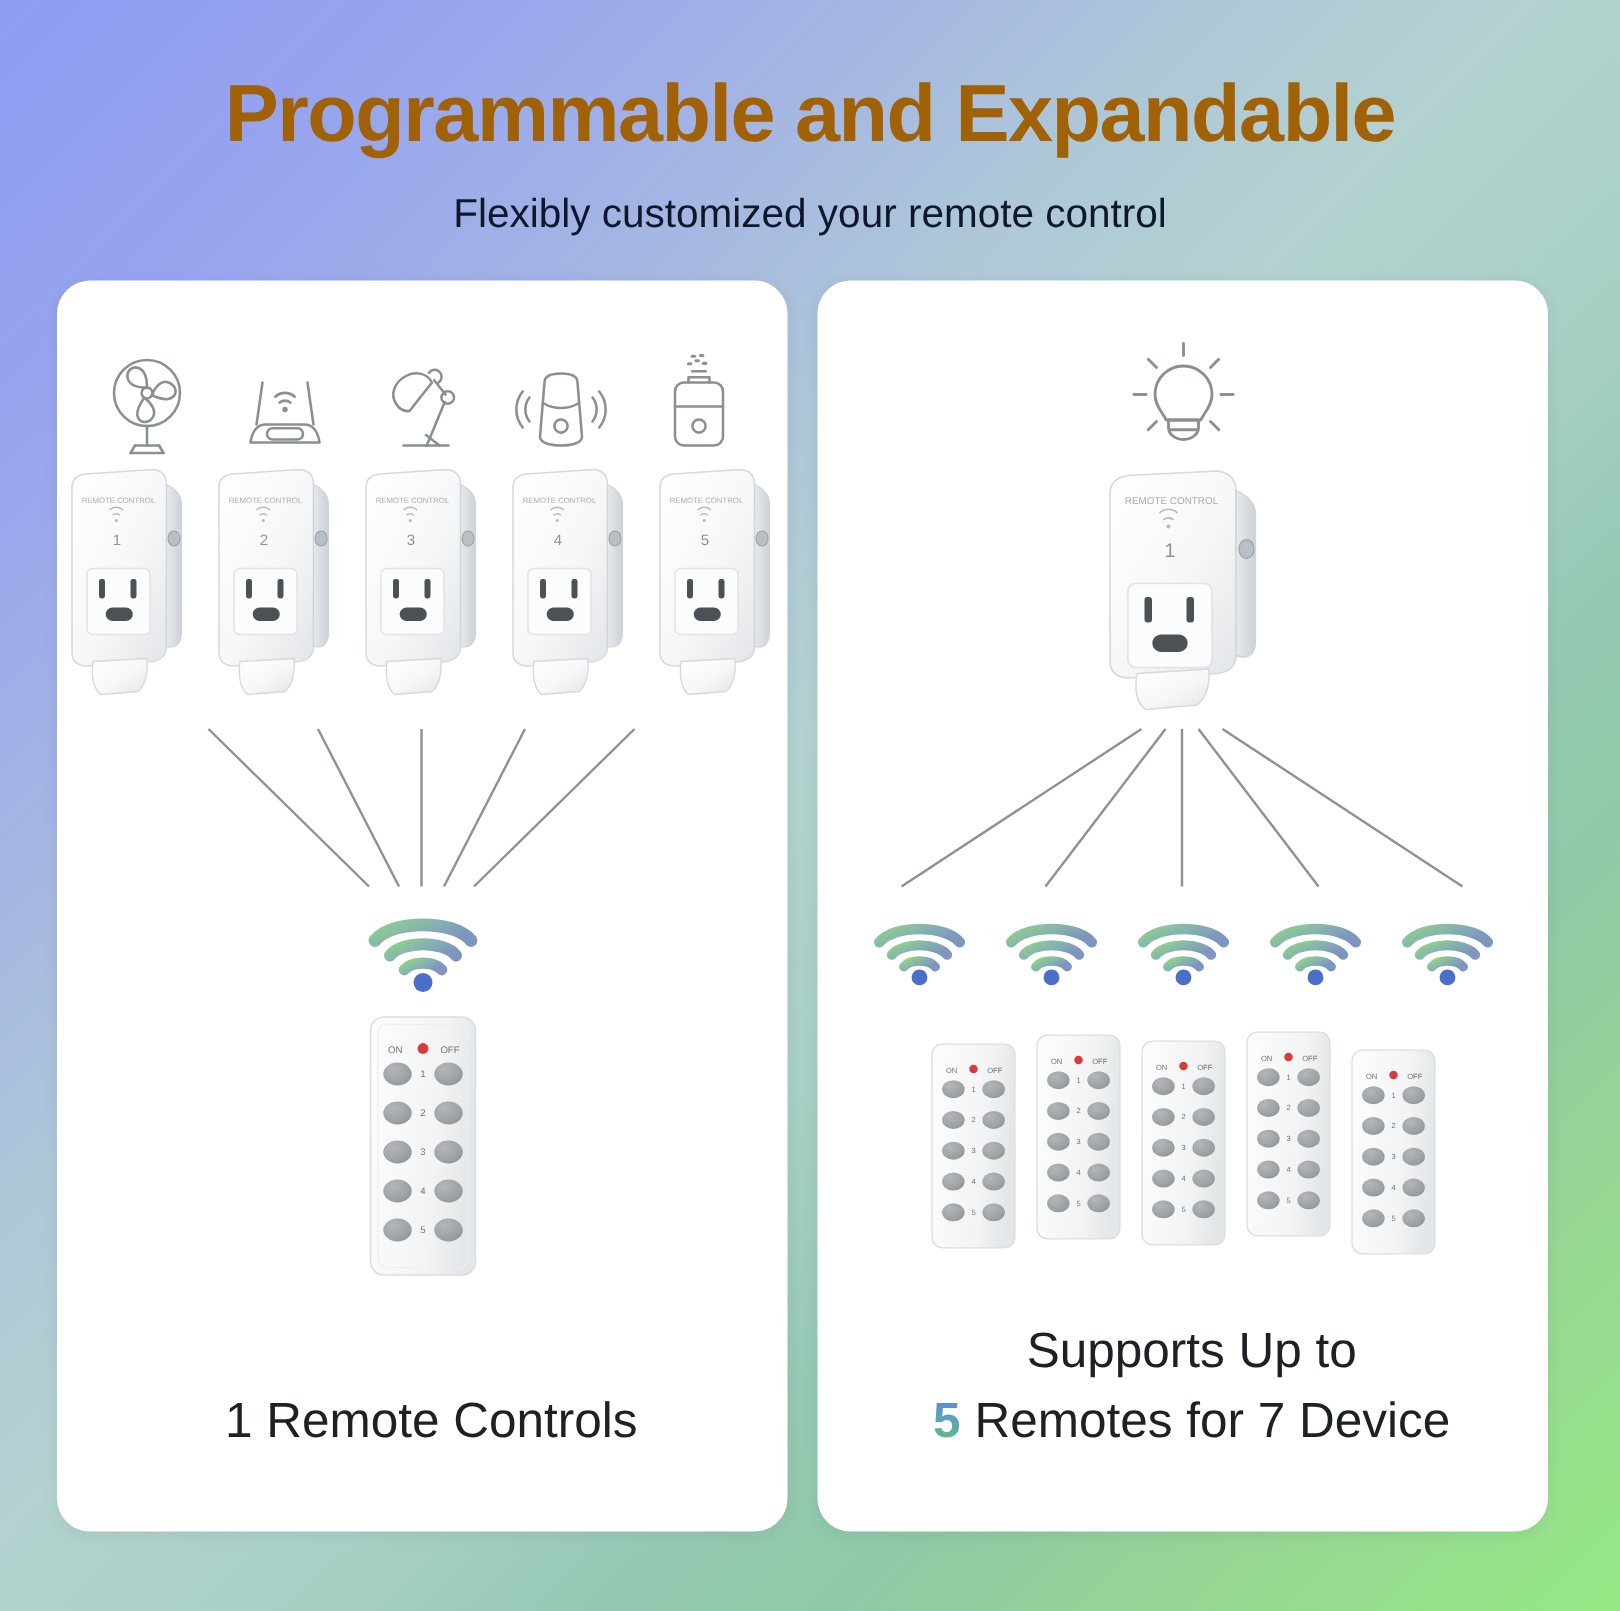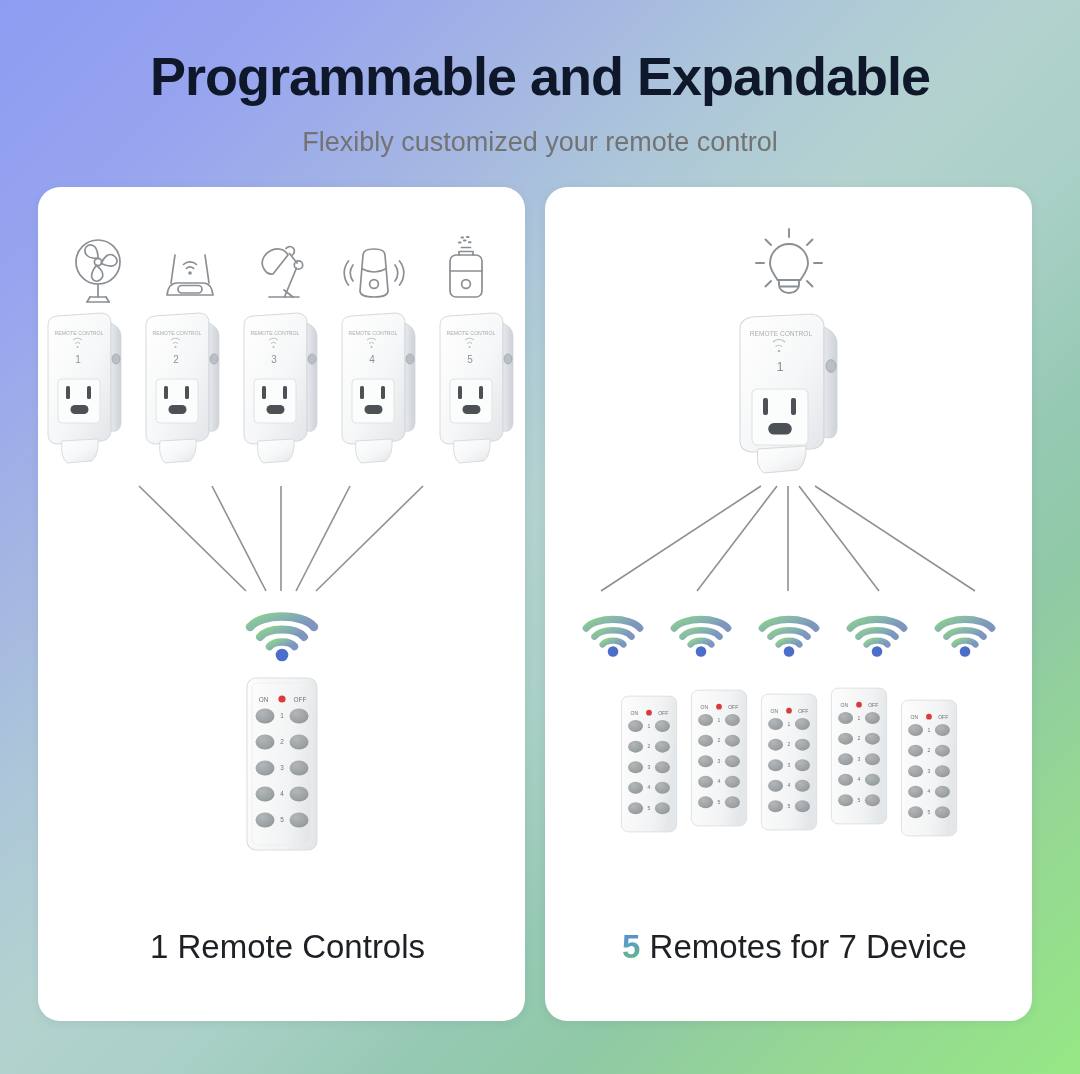--- a/index.html
+++ b/index.html
@@ -19,24 +19,24 @@
         #95d694 86%,
         #96e885 100%);
     overflow:hidden;
     position:relative;
   }
 
   
   .header { padding-top:48px; text-align:center; }
   .title {
     font-size:54px; font-weight:bold; letter-spacing:-1px;
-    color:#0f172a; line-height:1.05;
+    color:#a16207; line-height:1.05;
   }
   .subtitle {
-    font-size:27px; color:#737373; margin-top:22px; font-weight:400;
+    font-size:27px; color:#0f172a; margin-top:22px; font-weight:400;
   }
 
   
   .cards {
     display:flex; gap:20px; padding:0 38px; margin-top:29px;
   }
   .card {
     background:#ffffff;
     border-radius:22px;
     width:487px;
@@ -524,18 +524,19 @@
         <ellipse cx="21" cy="118" rx="9.5" ry="7.6" fill="url(#btnGrad)"></ellipse>
           <ellipse cx="55" cy="118" rx="9.5" ry="7.6" fill="url(#btnGrad)"></ellipse>
         <text x="38" y="120" font-size="6.4" fill="#6e7377" font-family="'Liberation Sans',sans-serif" text-anchor="middle">4</text>
         <ellipse cx="21" cy="144" rx="9.5" ry="7.6" fill="url(#btnGrad)"></ellipse>
           <ellipse cx="55" cy="144" rx="9.5" ry="7.6" fill="url(#btnGrad)"></ellipse>
         <text x="38" y="146" font-size="6.4" fill="#6e7377" font-family="'Liberation Sans',sans-serif" text-anchor="middle">5</text>
       </svg>
     </div>
 
     <div class="caption">
+      <span>Supports Up to</span>
       <span class="l2">
         <span class="num5">5</span><span> Remotes for 7 Device</span>
       </span>
     </div>
   </div>
 </div>
 
 </body></html>

